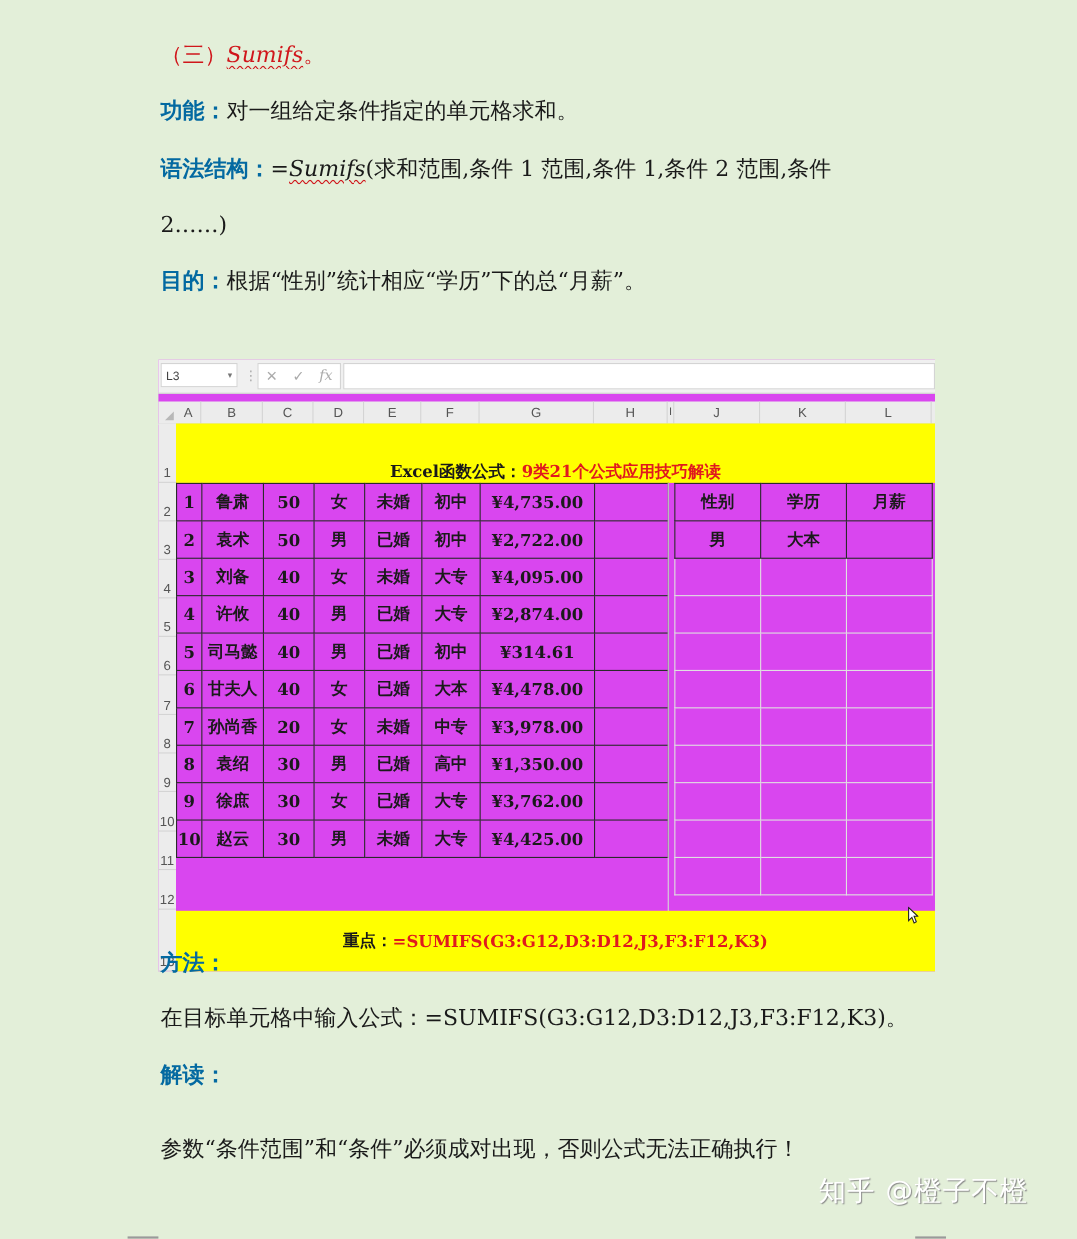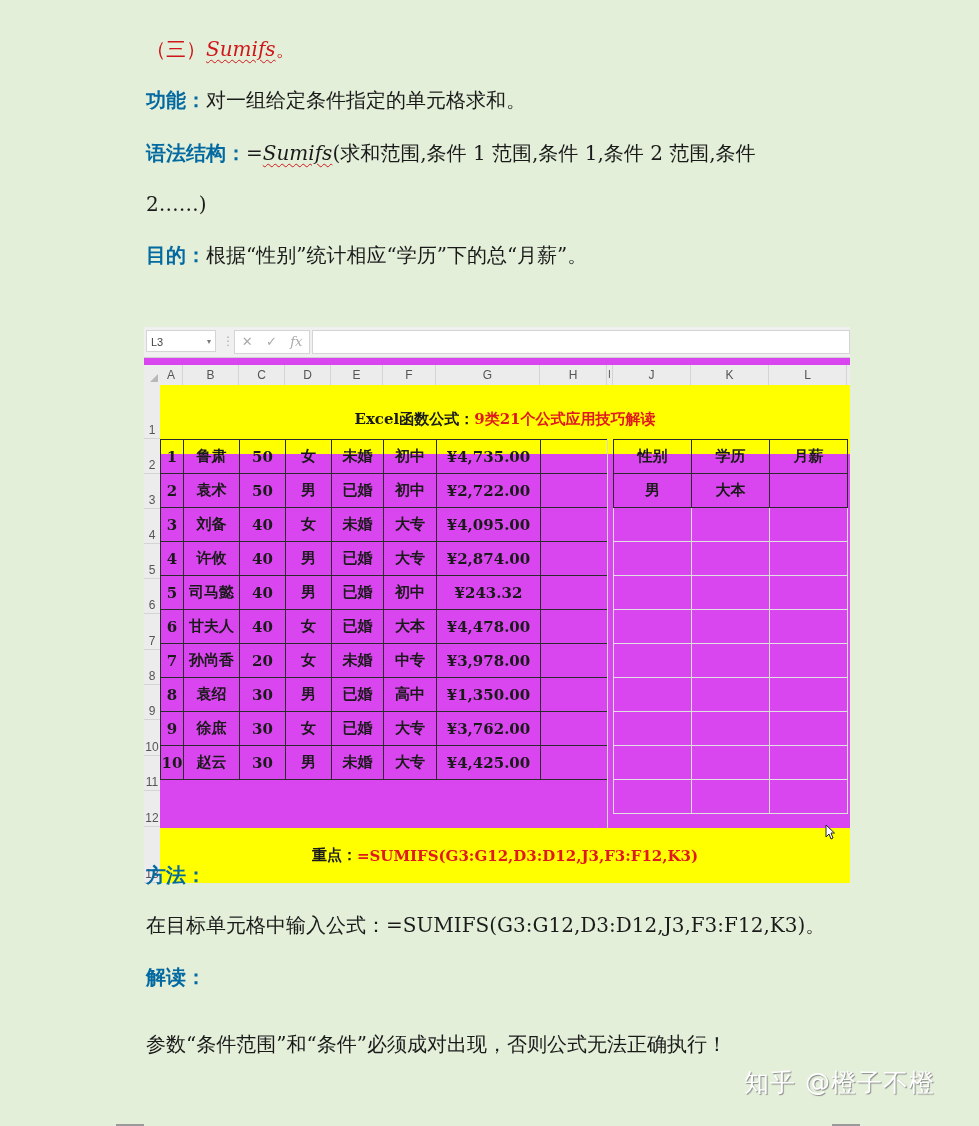--- a/index.html
+++ b/index.html
@@ -104,21 +104,21 @@
     <div style="top:229px;height:36px;">7</div>
     <div style="top:265px;height:35px;">8</div>
     <div style="top:300px;height:35px;">9</div>
     <div style="top:335px;height:36px;">10</div>
     <div style="top:371px;height:35px;">11</div>
     <div style="top:406px;height:36px;">12</div>
     <div style="top:442px;height:56px;">13</div>
   </div>
 
   <div class="grid">
-    <div class="banner" style="top:0;height:69px;">
+    <div class="banner" style="top:0;height:54px;align-items:flex-end;">
       <span class="blk">Excel函数公式：</span>
         <span class="rd">9类21个公式应用技巧解读</span>
     </div>
 
     <table class="main">
       <colgroup>
         <col style="width:23px">
           <col style="width:56px">
           <col style="width:46px">
           <col style="width:46px">
@@ -168,21 +168,21 @@
             <td>¥2,874.00</td>
             <td></td>
       </tr>
       <tr>
         <td>5</td>
             <td>司马懿</td>
             <td>40</td>
             <td>男</td>
             <td>已婚</td>
             <td>初中</td>
-            <td>¥243.32</td>
+            <td>¥314.61</td>
             <td></td>
       </tr>
       <tr>
         <td>6</td>
             <td>甘夫人</td>
             <td>40</td>
             <td>女</td>
             <td>已婚</td>
             <td>大本</td>
             <td>¥4,478.00</td>

